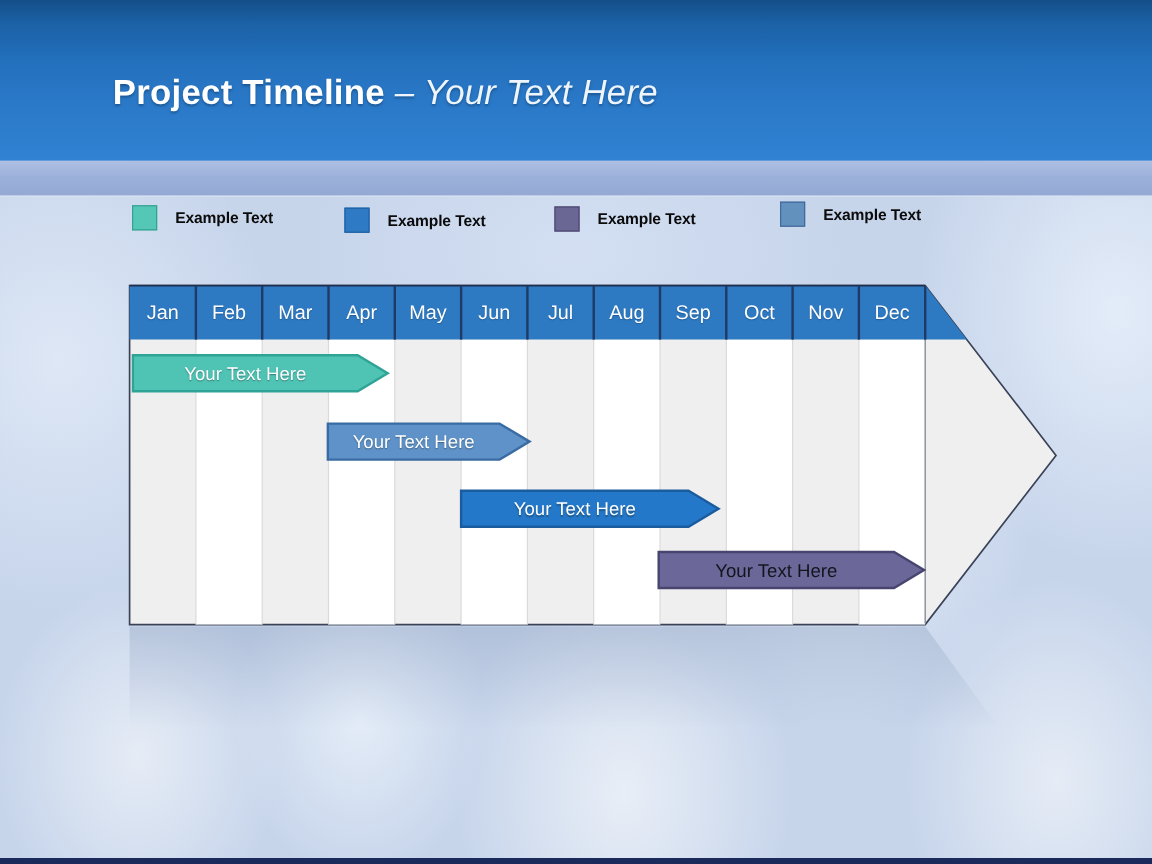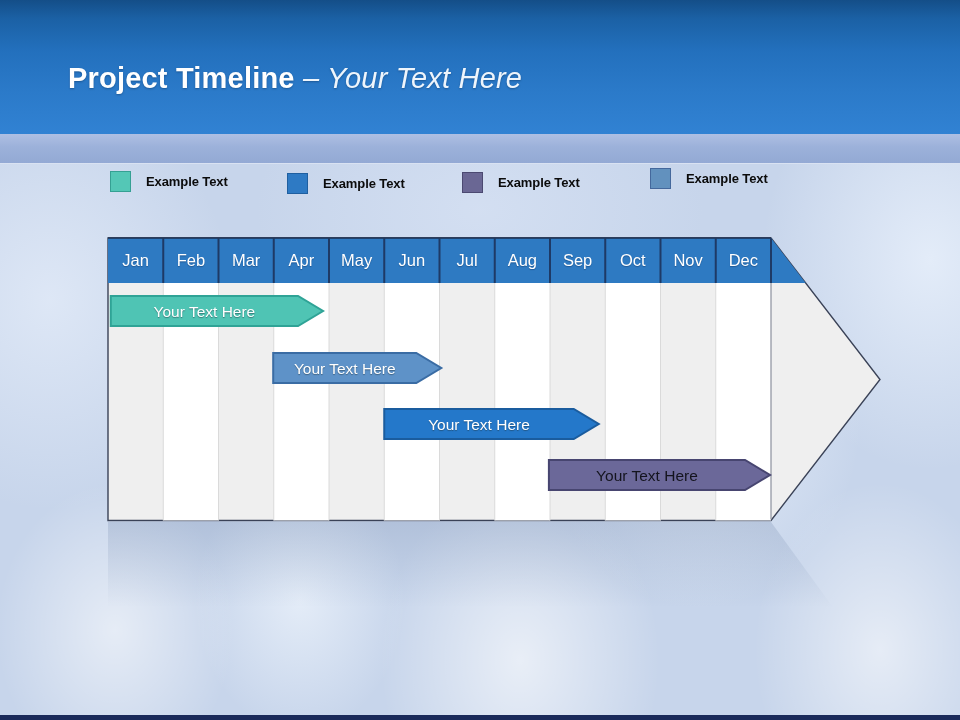--- a/index.html
+++ b/index.html
@@ -24,21 +24,21 @@
   .title-bar{
     position:absolute;left:0;top:0;width:960px;height:134px;
     background:linear-gradient(180deg,#144e88 0%,#1b61a5 14%,#2370bd 38%,#2b7ac9 68%,#3182d3 100%);
   }
   .title{
     position:absolute;left:68px;top:62px;width:860px;
     font-size:29px;color:#ffffff;letter-spacing:0.2px;
     text-shadow:0 1px 2px rgba(0,30,60,0.35);
     white-space:nowrap;
   }
-  .title .bold{font-weight:700;}
+  .title .bold{font-weight:700;margin-left:26px;}
   .title .rest{font-weight:400;color:#eef5fc;font-style:italic;}
   .accent-strip{
     position:absolute;left:0;top:134px;width:960px;height:29px;
     background:linear-gradient(180deg,#aebfe3 0%,#9cb1da 45%,#93a9d4 100%);
     border-bottom:1px solid #d9e2f2;
   }
   .legend{position:absolute;left:0;top:0;width:960px;height:0;}
   .legend-item{position:absolute;display:flex;align-items:center;gap:15px;}
   .legend-item:nth-child(1){left:110px;top:171px;}
   .legend-item:nth-child(2){left:287px;top:173px;}

